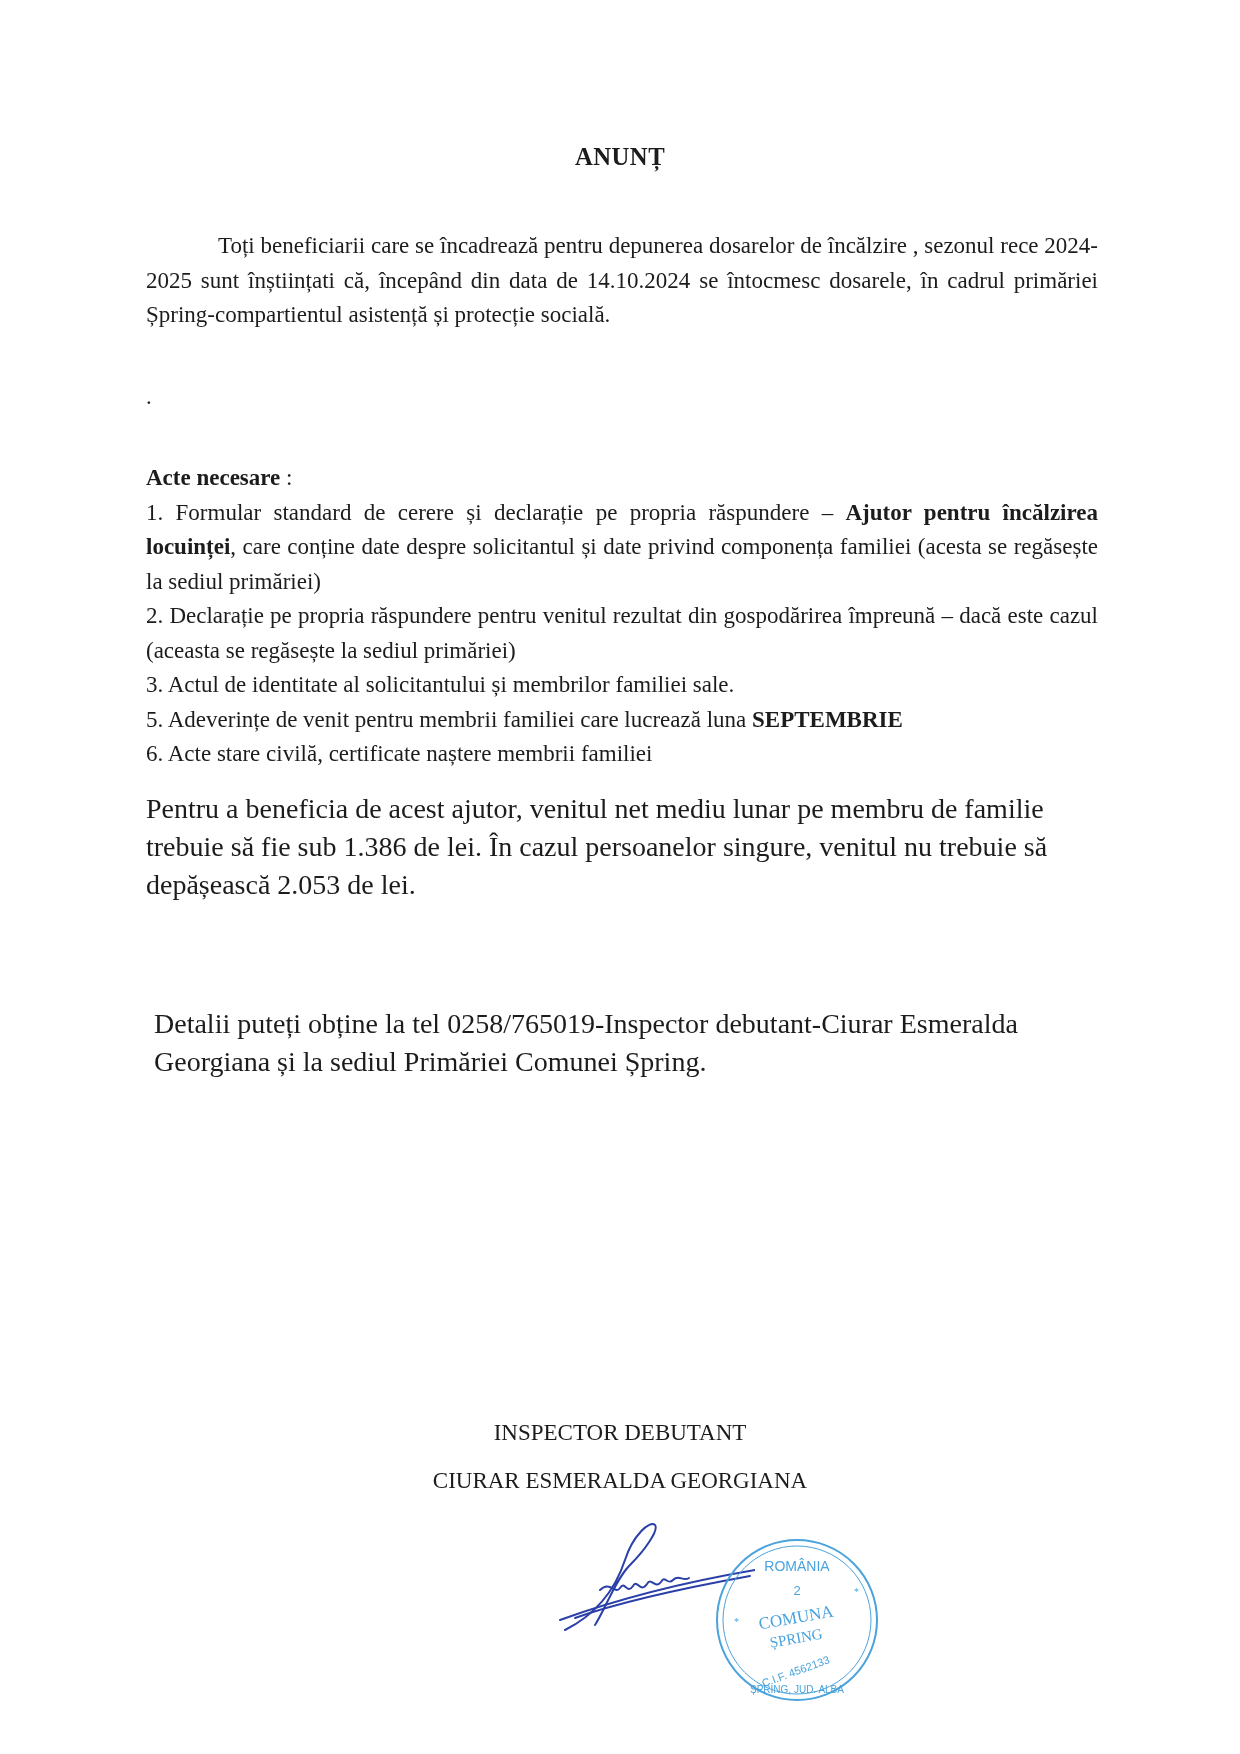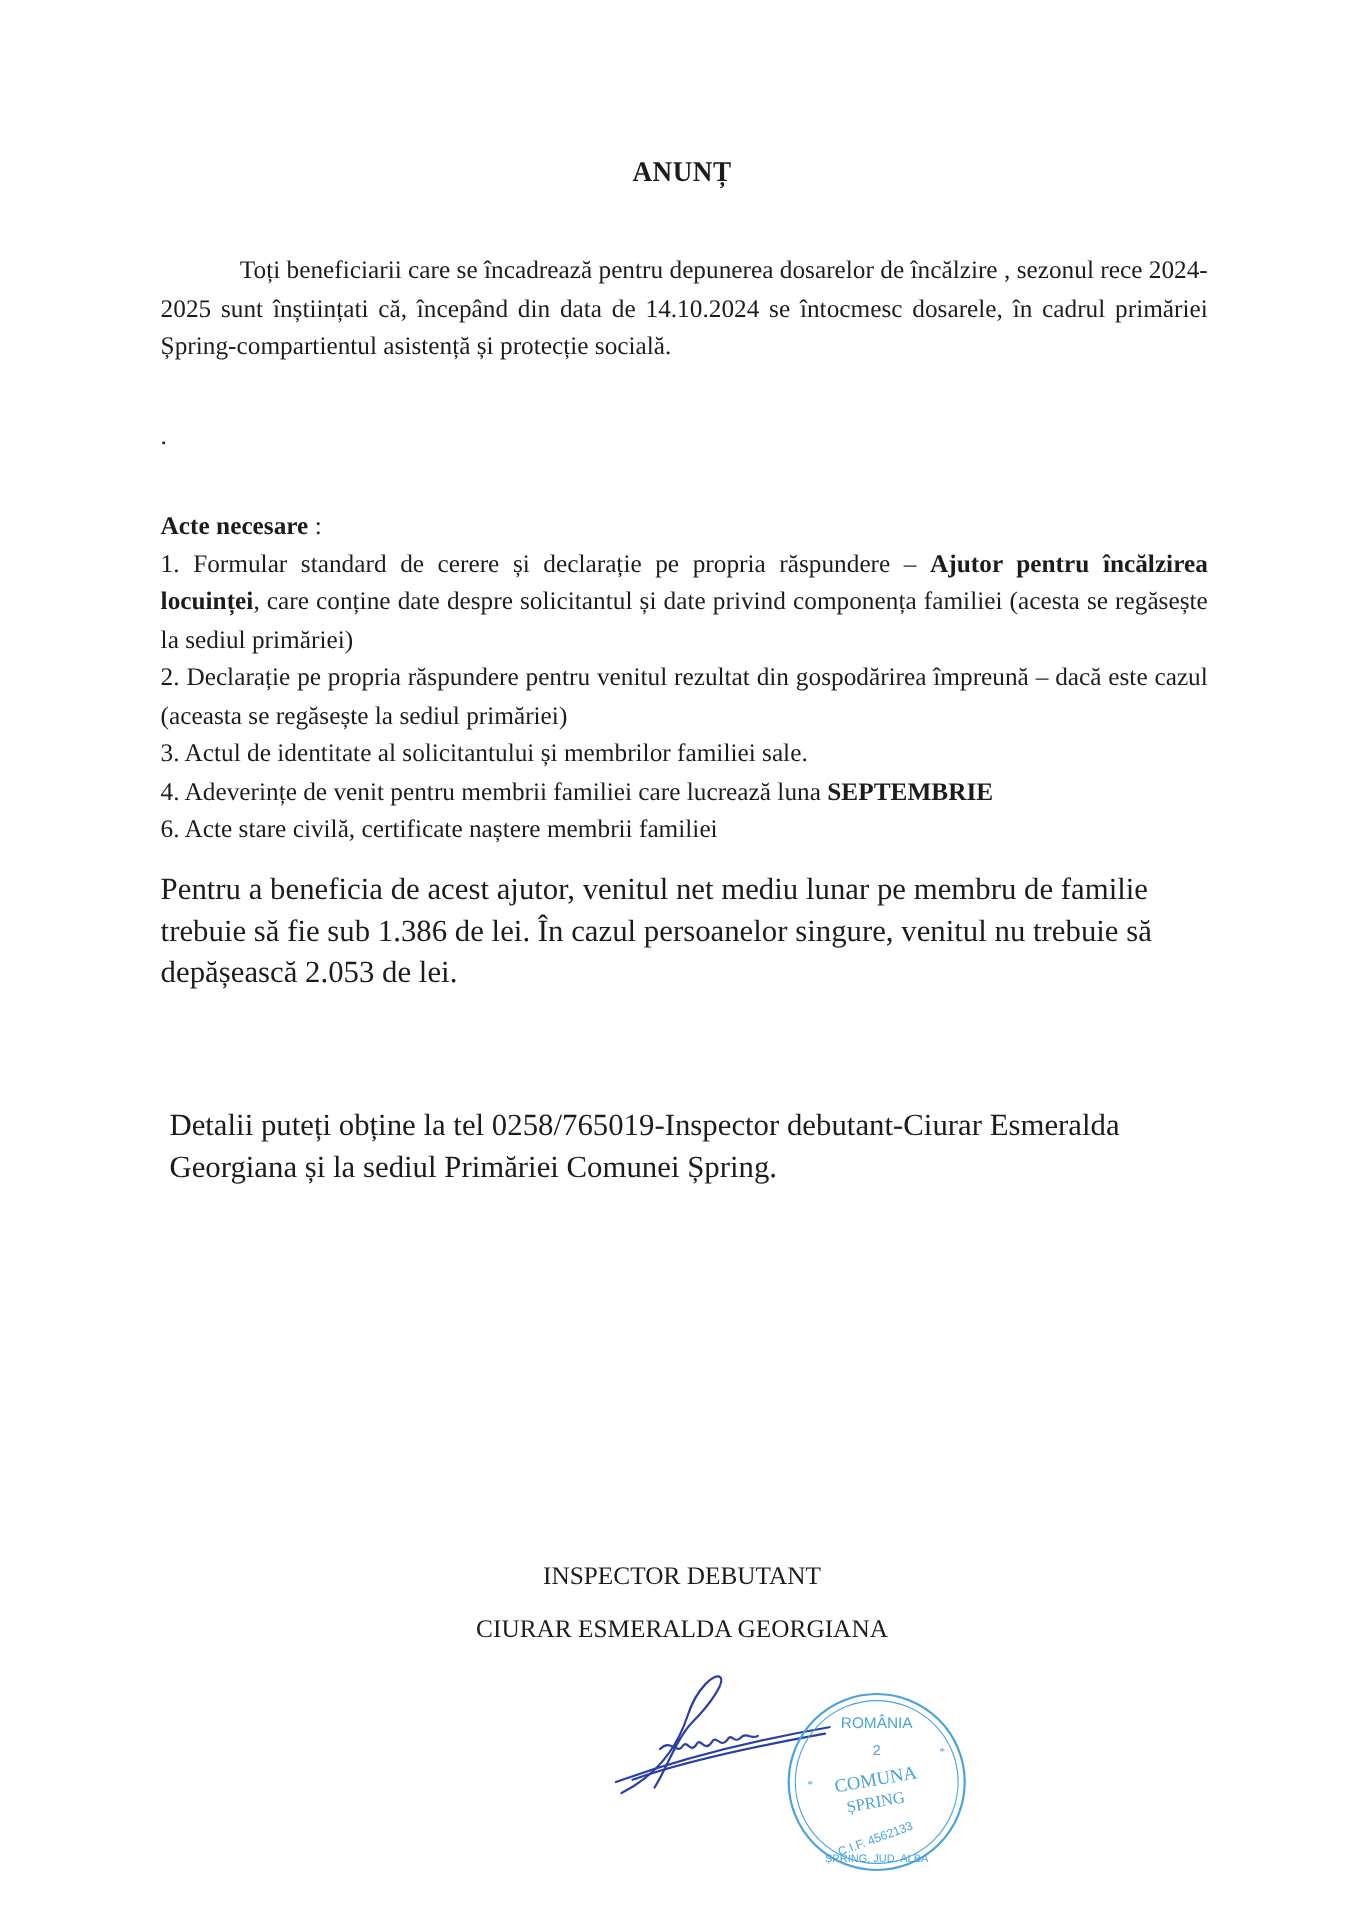--- a/index.html
+++ b/index.html
@@ -39,21 +39,21 @@
 
   <div class="block acts">
     <div class="leftjust"><span class="hdr">Acte necesare</span><span> :</span></div>
 
     <div class="item"><span>1. Formular standard de cerere și declarație pe propria răspundere – </span><span class="b">Ajutor pentru încălzirea locuinței</span><span>, care conține date despre solicitantul și date privind componența familiei (acesta se regăsește  la sediul primăriei)</span></div>
 
     <div class="item"><span>2. Declarație pe propria răspundere pentru venitul rezultat din gospodărirea împreună – dacă este cazul (aceasta se regăsește la sediul primăriei)</span></div>
 
     <div class="item leftjust"><span>3. Actul de identitate al solicitantului și membrilor familiei sale.</span></div>
 
-    <div class="item leftjust"><span>4. Adeverințe de venit pentru membrii familiei care lucrează luna </span><span class="b">SEPTEMBRIE</span></div>
+    <div class="item leftjust"><span>5. Adeverințe de venit pentru membrii familiei care lucrează luna </span><span class="b">SEPTEMBRIE</span></div>
 
 
     <div class="item leftjust"><span>6. Acte stare civilă, certificate naștere membrii familiei</span></div>
   </div>
 
   <div class="income">Pentru a beneficia de acest ajutor, venitul net mediu lunar pe membru de familie trebuie să fie sub 1.386 de lei. În cazul persoanelor singure, venitul nu trebuie să depășească 2.053 de lei.</div>
 
   <div class="details">Detalii puteți obține la tel 0258/765019-Inspector debutant-Ciurar Esmeralda Georgiana și la sediul Primăriei Comunei Șpring.</div>
 
   <div class="sig sig1">INSPECTOR DEBUTANT</div>

